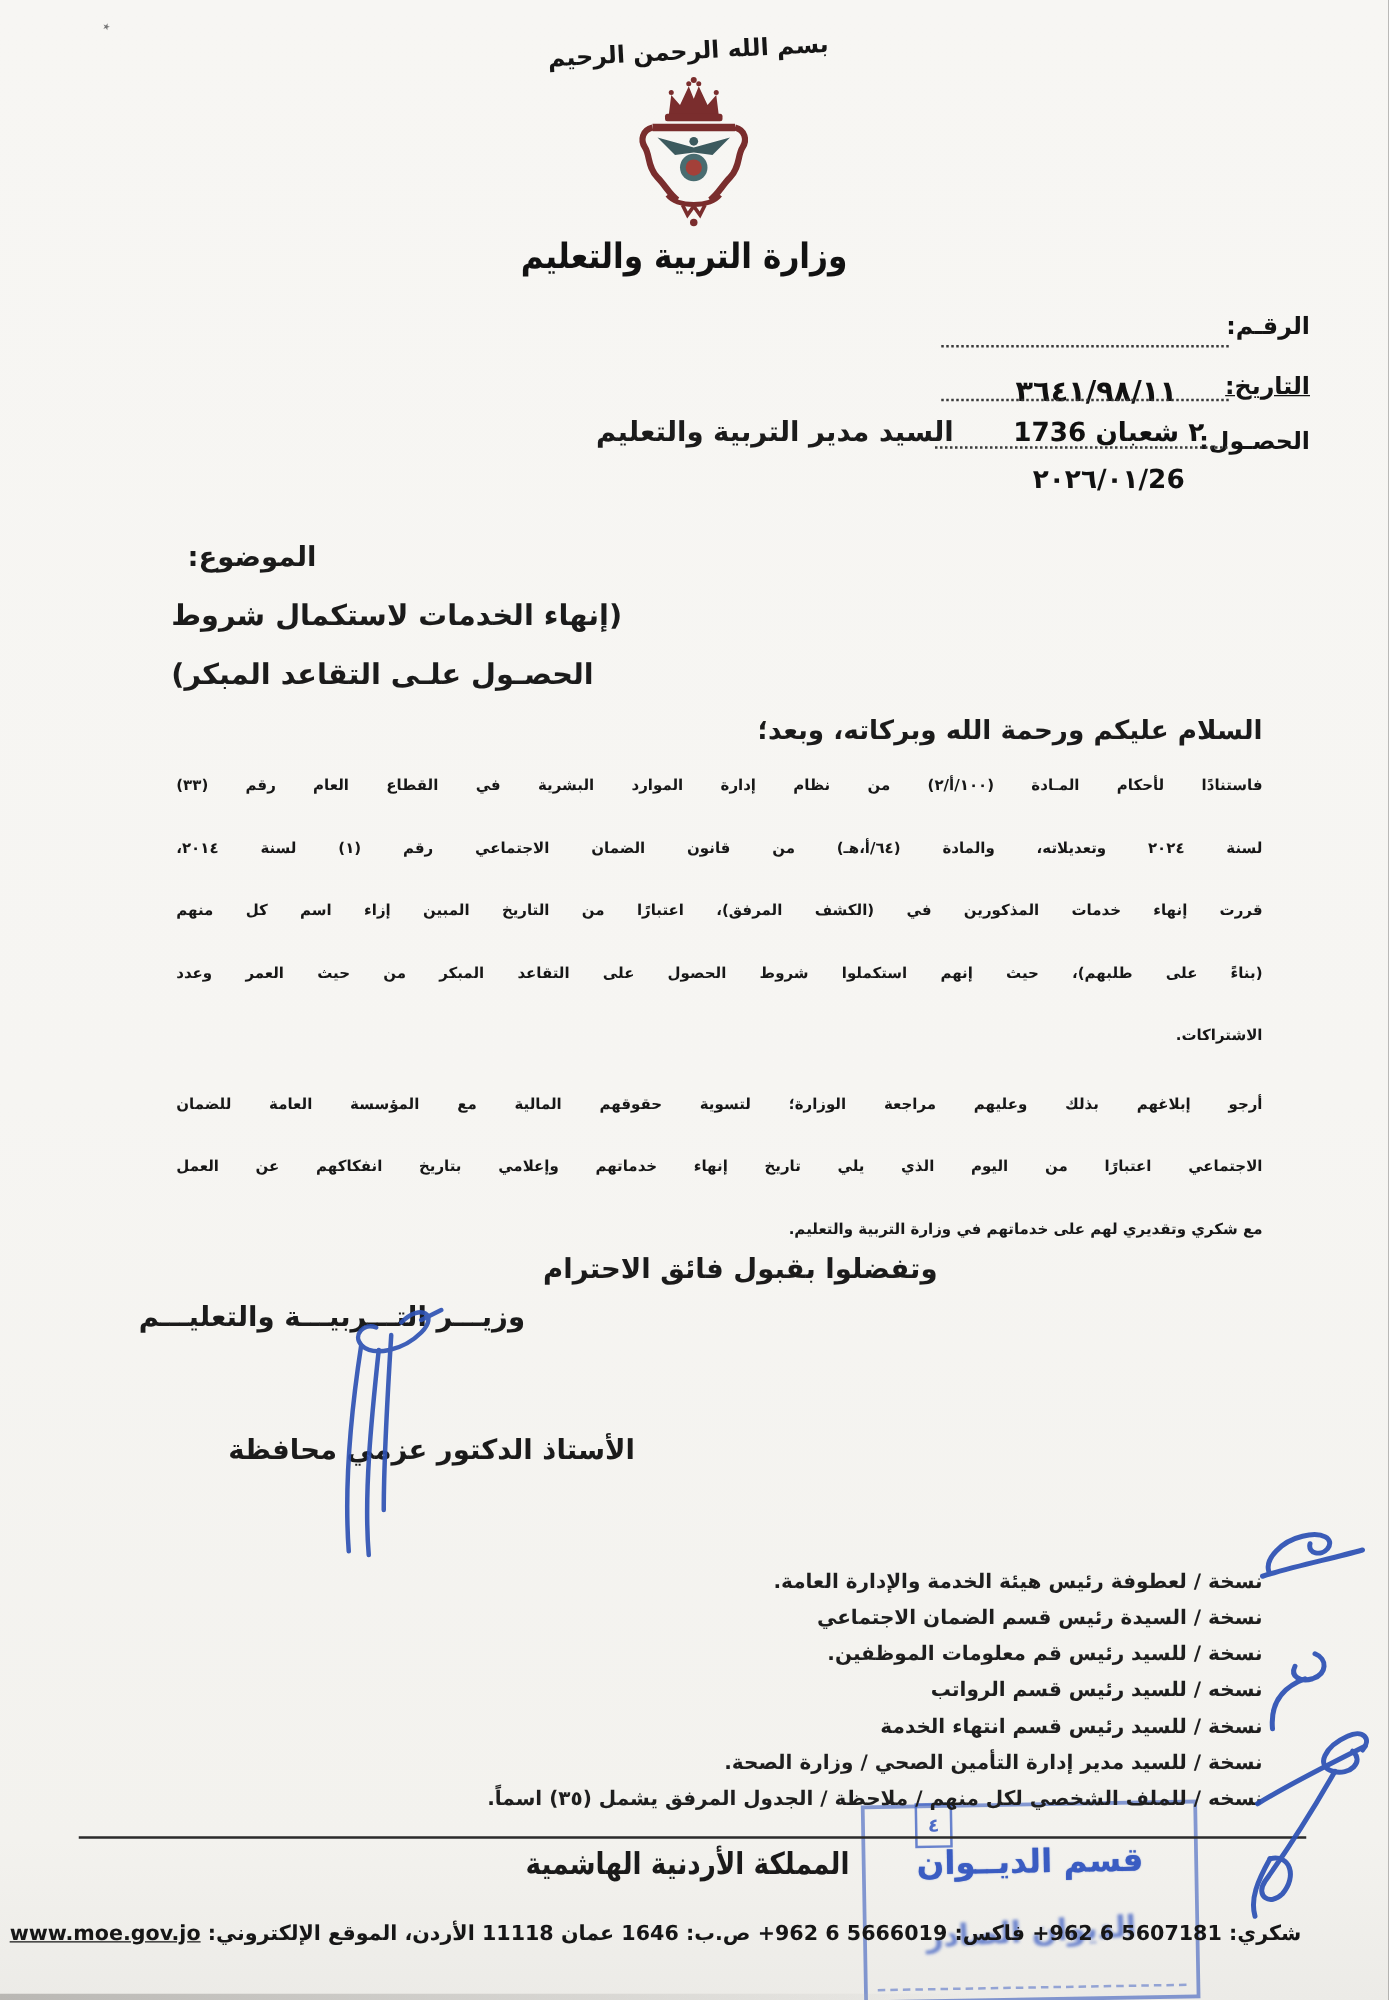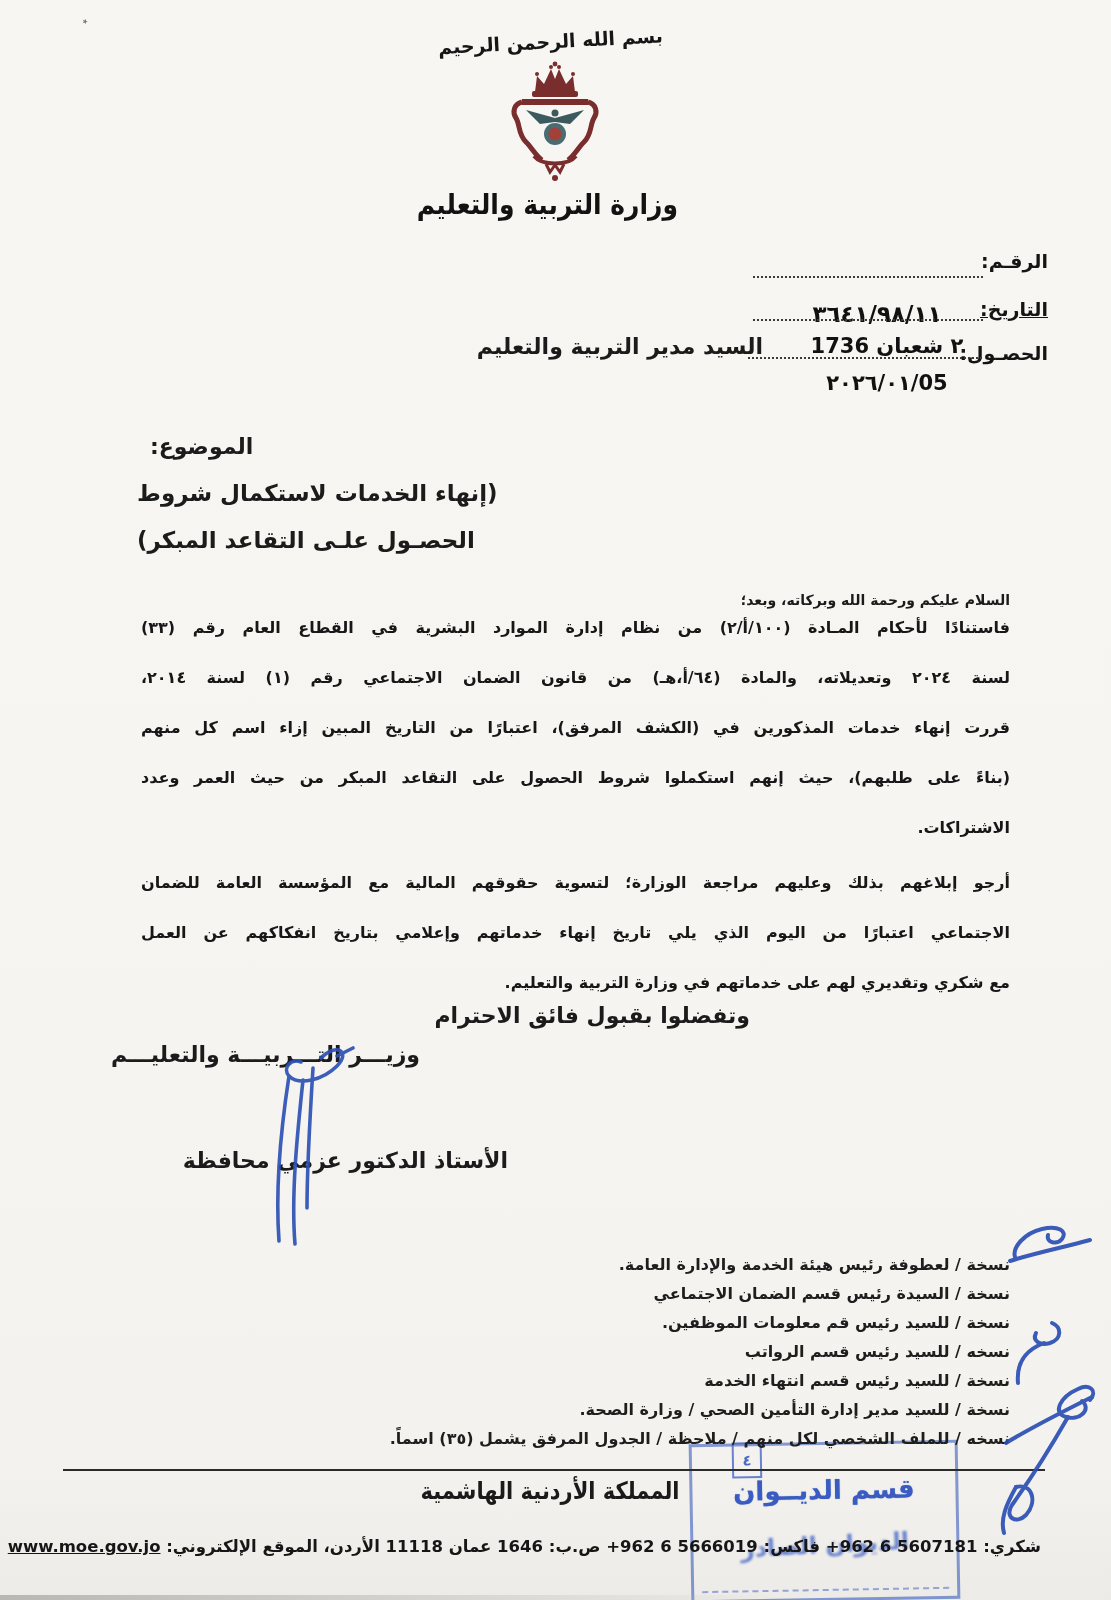--- a/index.html
+++ b/index.html
@@ -19,21 +19,21 @@
   .ministry-callig{top:190px;left:433px;width:245px;text-align:center;font-size:25px;font-weight:700;
     color:#121212;transform:scaleY(1.12);letter-spacing:0;}
   
   .ref-label{right:63px;font-size:19px;font-weight:700;color:#141414;}
   .dotline{border-bottom:2px dotted #3a3a3a;height:0;}
   .hand-num{font-weight:700;text-align:center;color:#111;margin-top:12px;}
   
   .addressee{top:334px;right:348px;font-size:22px;font-weight:700;}
   .subject{font-size:22px;font-weight:700;}
   
-  .bodyblock{left:100px;right:101px;font-size:16px;font-weight:700;color:#171717;letter-spacing:-0.2px;margin-left:41px;}
+  .bodyblock{left:100px;right:101px;font-size:12px;font-weight:700;color:#171717;letter-spacing:-0.2px;margin-left:41px;}
   .bline{height:50px;line-height:50px;overflow:hidden;text-align:justify;text-align-last:justify;}
   .bline.end{text-align:right;text-align-last:right;}
   .closing{top:1003px;right:361px;font-size:22px;font-weight:700;margin-left:17px;}
   .minister-title{top:1042px;right:691px;font-size:22px;font-weight:700;white-space:nowrap;}
   .minister-name{top:1148px;right:603px;font-size:22px;font-weight:700;white-space:nowrap;}
   
   .cc{top:1250px;right:101px;font-size:16px;font-weight:600;color:#1e1e1e;text-align:right;z-index:3;}
   .cc div{height:29px;line-height:29px;white-space:nowrap;}
   
   .divider{top:1469px;left:63px;width:982px;border-top:2.5px solid #2b2b2b;z-index:2;}
@@ -94,30 +94,30 @@
   <div class="abs ref-label ar" style="top:298px;text-decoration:underline;">التاريخ:</div>
   <div class="abs hand-num" style="top:289px;left:768px;width:218px;font-size:23px;">
     <bdi dir="ltr">٣٦٤١/٩٨/١١</bdi>
   </div>
   <div class="abs dotline" style="top:319px;left:753px;width:230px;"></div>
 
   <div class="abs ref-label ar" style="top:342px;">الحصـول:</div>
   <div class="abs hand-num ar nowrap" style="top:322px;left:788px;width:198px;font-size:21px;">٢ شعبان 1736</div>
   <div class="abs dotline" style="top:357px;left:748px;width:234px;"></div>
   <div class="abs hand-num" style="top:359px;left:788px;width:198px;font-size:21px;letter-spacing:2px;">
-    <bdi dir="ltr">٢٠٢٦/٠١/05</bdi>
+    <bdi dir="ltr">٢٠٢٦/٠١/26</bdi>
   </div>
 
   <div class="abs addressee ar nowrap">السيد مدير التربية والتعليم</div>
 
   <div class="abs subject ar nowrap" style="top:434px;left:150px;">الموضوع:</div>
   <div class="abs subject ar nowrap" style="top:480px;left:137px;font-size:23px;">(إنهاء الخدمات لاستكمال شروط</div>
   <div class="abs subject ar nowrap" style="top:527px;left:137px;font-size:23px;">الحصـول علـى التقاعد المبكر)</div>
 
-  <div class="abs ar nowrap b" style="top:572px;right:101px;font-size:14px;margin-top:20px;">السلام عليكم ورحمة الله وبركاته، وبعد؛</div>
+  <div class="abs ar nowrap b" style="top:572px;right:101px;font-size:21px;">السلام عليكم ورحمة الله وبركاته، وبعد؛</div>
 
   <div class="abs bodyblock" style="top:603px;" dir="rtl">
     <div class="bline">فاستنادًا لأحكام المـادة (١٠٠/أ/٢) من نظام إدارة الموارد البشرية في القطاع العام رقم (٣٣)</div>
     <div class="bline">لسنة ٢٠٢٤ وتعديلاته، والمادة (٦٤/أ،هـ) من قانون الضمان الاجتماعي رقم (١) لسنة ٢٠١٤،</div>
     <div class="bline">قررت إنهاء خدمات المذكورين في (الكشف المرفق)، اعتبارًا من التاريخ المبين إزاء اسم كل منهم</div>
     <div class="bline">(بناءً على طلبهم)، حيث إنهم استكملوا شروط الحصول على التقاعد المبكر من حيث العمر وعدد</div>
     <div class="bline end">الاشتراكات.</div>
   </div>
 
   <div class="abs bodyblock" style="top:858px;" dir="rtl">

